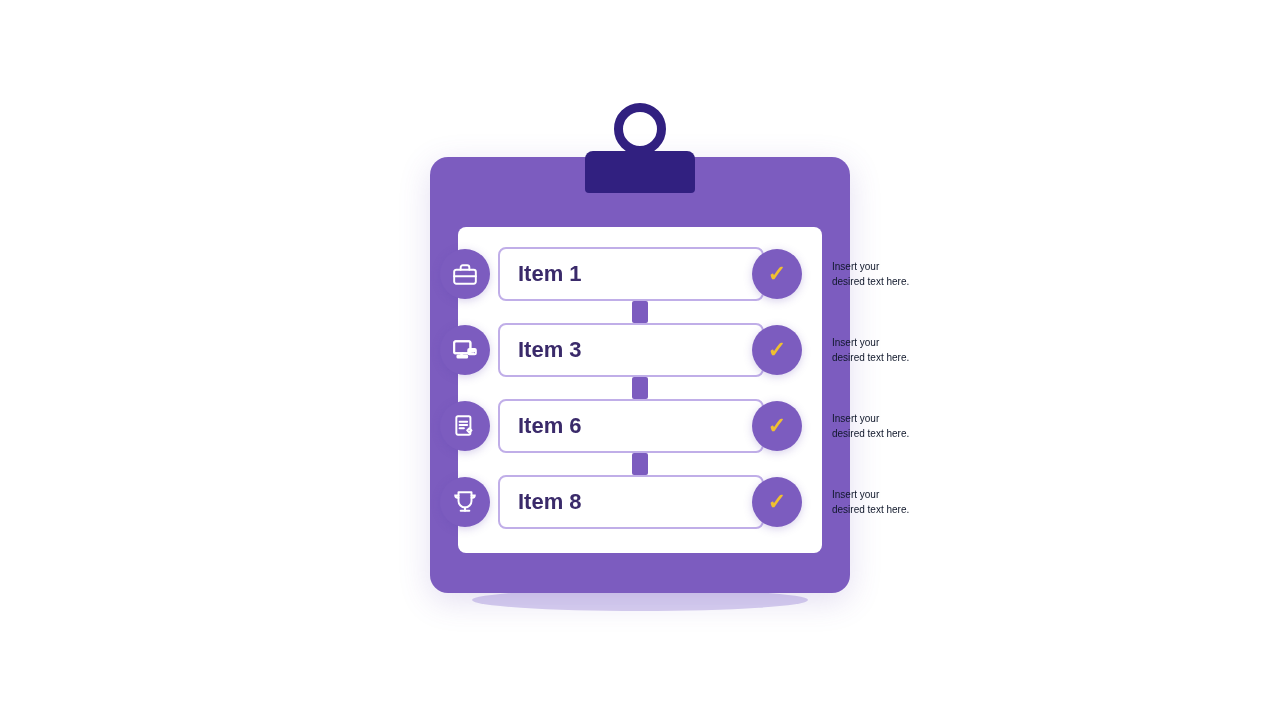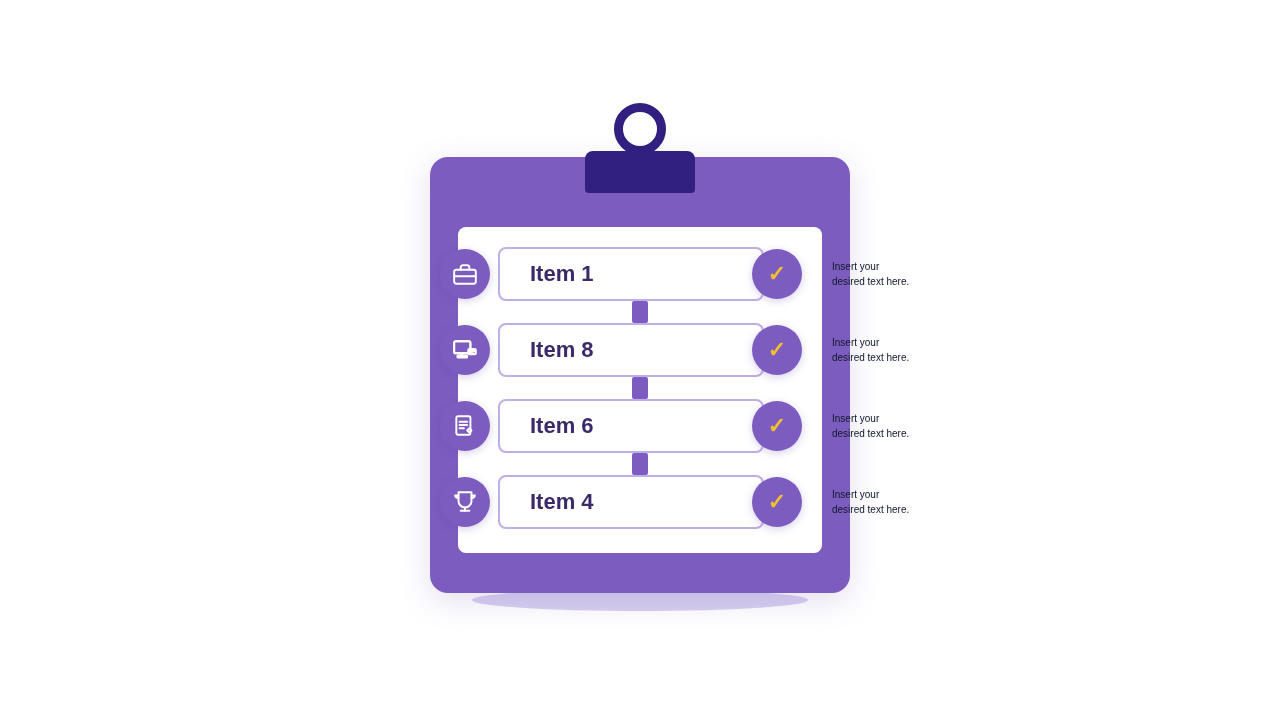--- a/index.html
+++ b/index.html
@@ -126,21 +126,21 @@
 
     
     .row-textbox {
       flex: 1;
       height: 54px;
       border: 2px solid #c0aee8;
       border-radius: 8px;
       margin-left: 8px;
       display: flex;
       align-items: center;
-      padding-left: 30px;
+      padding-left: 18px;
       font-size: 22px;
       font-weight: 600;
       color: #3a2a6a;
       background: #ffffff;
       position: relative;
     }
 
     
     .row-check {
       width: 50px;
@@ -238,21 +238,21 @@
                   <rect x="2" y="4" width="15" height="11" rx="1.5"></rect>
                   <rect x="5" y="17" width="9" height="2" rx="0.5"></rect>
                   <rect x="2" y="4" width="15" height="11" rx="1.5" stroke-linejoin="round"></rect>
                   <line x1="8" y1="17" x2="10" y2="15" stroke-linecap="round"></line>
                   <rect x="15" y="11" width="7" height="5" rx="1"></rect>
                   <line x1="16" y1="13" x2="21" y2="13" stroke-linecap="round"></line>
                   <line x1="16" y1="15" x2="20" y2="15" stroke-linecap="round"></line>
                 </svg>
               </div>
               <div class="row-textbox">
-                <span>Item 8</span>
+                <span>Item 3</span>
               </div>
               <div class="row-check">
                 <span class="checkmark">✓</span>
               </div>
               <div class="row-desc">
                 <span>Insert your</span><br>
                 <span>desired text here.</span>
               </div>
             </div>
           </div>
@@ -292,21 +292,21 @@
 
                 <svg viewBox="0 0 24 24">
                   <path d="M6 3h12v8a6 6 0 01-12 0V3z" stroke-linejoin="round"></path>
                   <path d="M6 6H3a2 2 0 002 2h1" stroke-linecap="round"></path>
                   <path d="M18 6h3a2 2 0 01-2 2h-1" stroke-linecap="round"></path>
                   <line x1="12" y1="17" x2="12" y2="20" stroke-linecap="round"></line>
                   <line x1="8" y1="20" x2="16" y2="20" stroke-linecap="round"></line>
                 </svg>
               </div>
               <div class="row-textbox">
-                <span>Item 4</span>
+                <span>Item 8</span>
               </div>
               <div class="row-check">
                 <span class="checkmark">✓</span>
               </div>
               <div class="row-desc">
                 <span>Insert your</span><br>
                 <span>desired text here.</span>
               </div>
             </div>
           </div>

